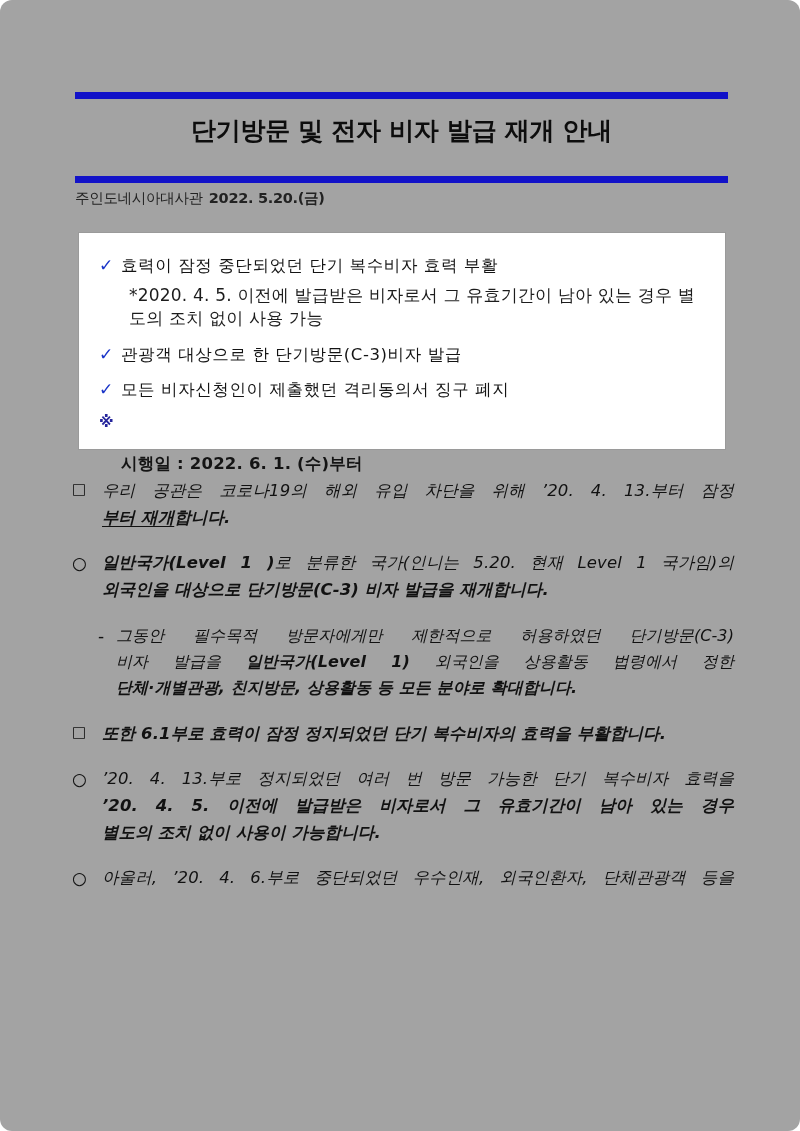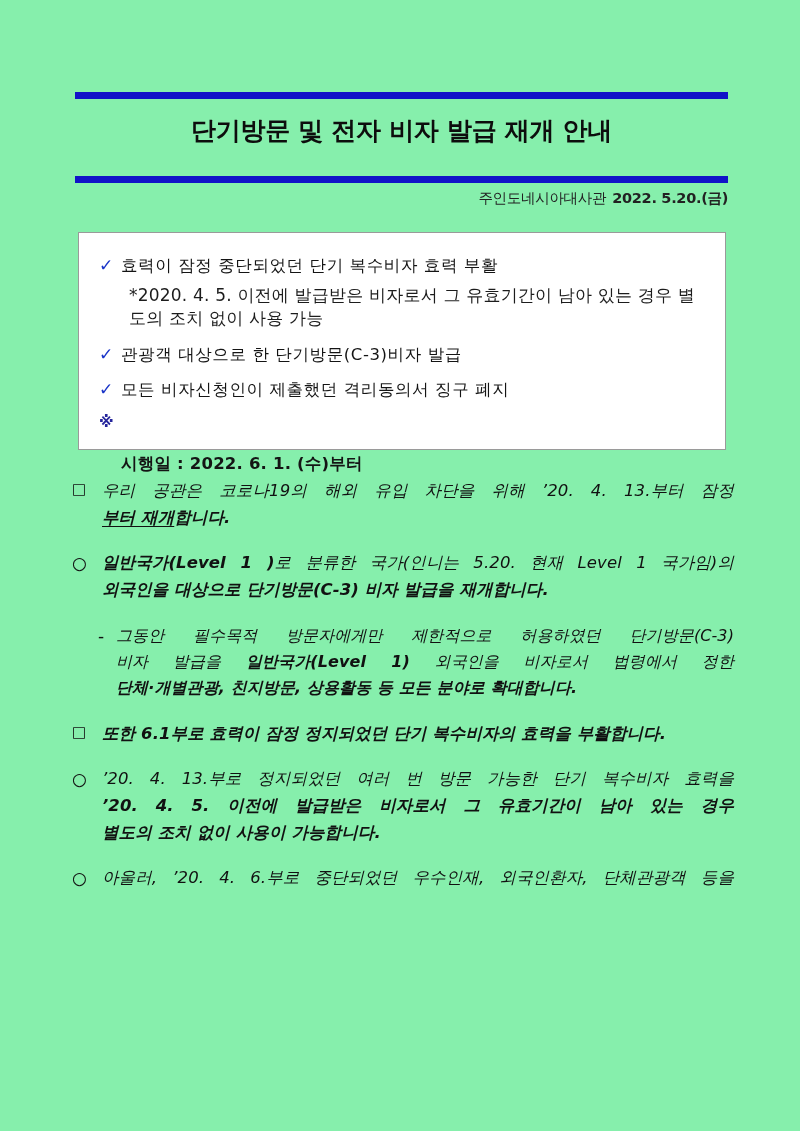--- a/index.html
+++ b/index.html
@@ -12,21 +12,22 @@
     height: 1131px;
     position: relative;
     font-family: "DejaVu Sans", "Liberation Sans", sans-serif;
     color: #111111;
     overflow: hidden;
   }
 
   .page {
     position: absolute;
     inset: 0;
-    background: #86efac;
+    background: #a3a3a3;
+    border-radius: 12px;
   }
 
   
   .header-rule {
     position: absolute;
     left: 75px;
     width: 653px;
     height: 7px;
     background: #1212c8;
   }
@@ -43,21 +44,20 @@
     font-weight: 700;
     letter-spacing: -0.3px;
     color: #0d0d0d;
   }
 
   .issuer-line {
     position: absolute;
     top: 189px;
     left: 75px;
     width: 653px;
-    text-align: right;
     font-size: 14.5px;
     letter-spacing: -0.3px;
     color: #222;
   }
   .issuer-line .org { font-weight: 500; }
   .issuer-line .date { font-weight: 700; margin-left: 6px; }
 
   
   .info-box {
     position: absolute;
@@ -205,21 +205,21 @@
       <div class="body-text">
         <span class="ln j"><b>일반국가(Level 1 )</b><span>로 분류한 국가(인니는 5.20. 현재 Level 1 국가임)의</span></span>
         <span class="ln"><b>외국인을 대상으로 단기방문(C-3) 비자 발급을 재개합니다.</b></span>
       </div>
     </div>
 
     <div class="blk sub">
       <span class="bullet">-</span>
       <div class="body-text">
         <span class="ln j">그동안 필수목적 방문자에게만 제한적으로 허용하였던 단기방문(C-3)</span>
-        <span class="ln j"><span>비자 발급을 </span><b>일반국가(Level 1)</b><span> 외국인을 비자로서 법령에서 정한</span></span>
+        <span class="ln j"><span>비자 발급을 </span><b>일반국가(Level 1)</b><span> 외국인을 상용활동 법령에서 정한</span></span>
         <span class="ln"><b>단체·개별관광, 친지방문, 상용활동 등 모든 분야로 확대합니다.</b></span>
       </div>
     </div>
 
     <div class="blk">
       <span class="bullet sq">□</span>
       <div class="body-text">
         <span class="ln"><b>또한 6.1부로 효력이 잠정 정지되었던 단기 복수비자의 효력을 부활합니다.</b></span>
       </div>
     </div>

